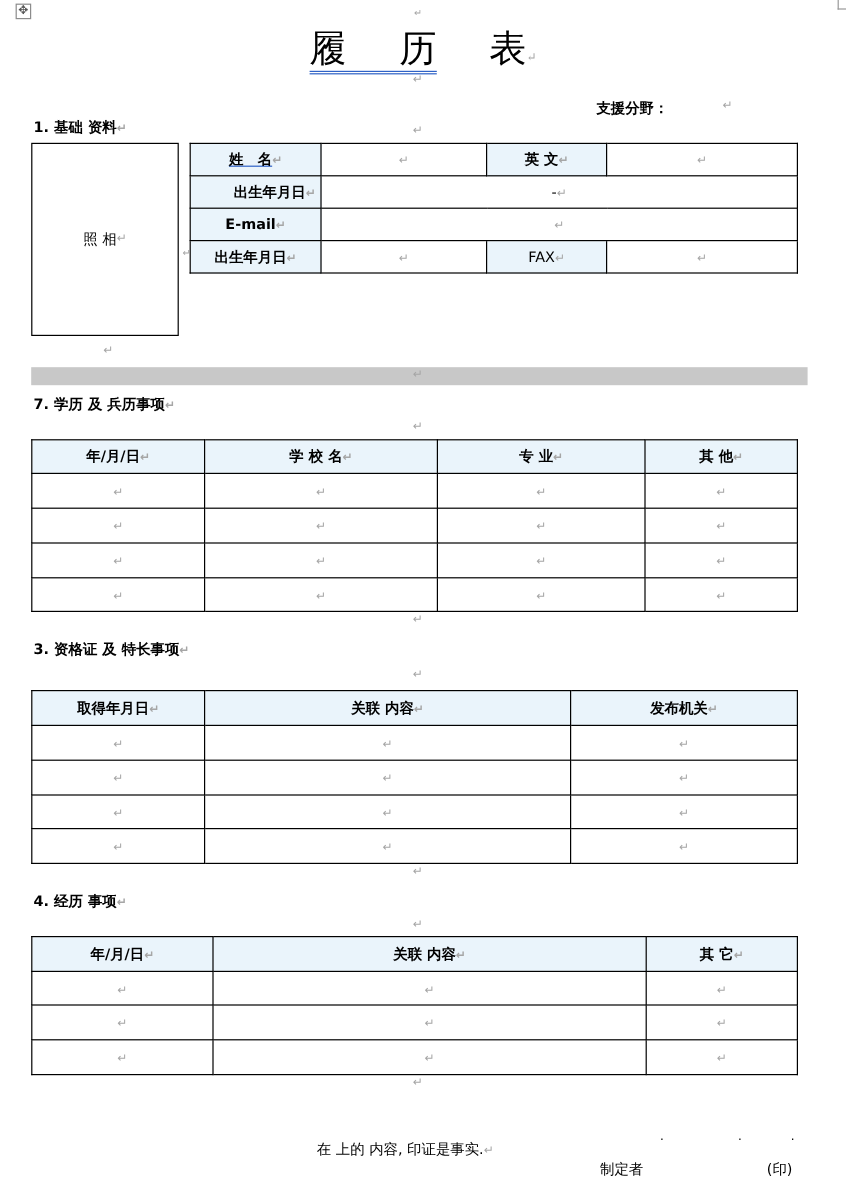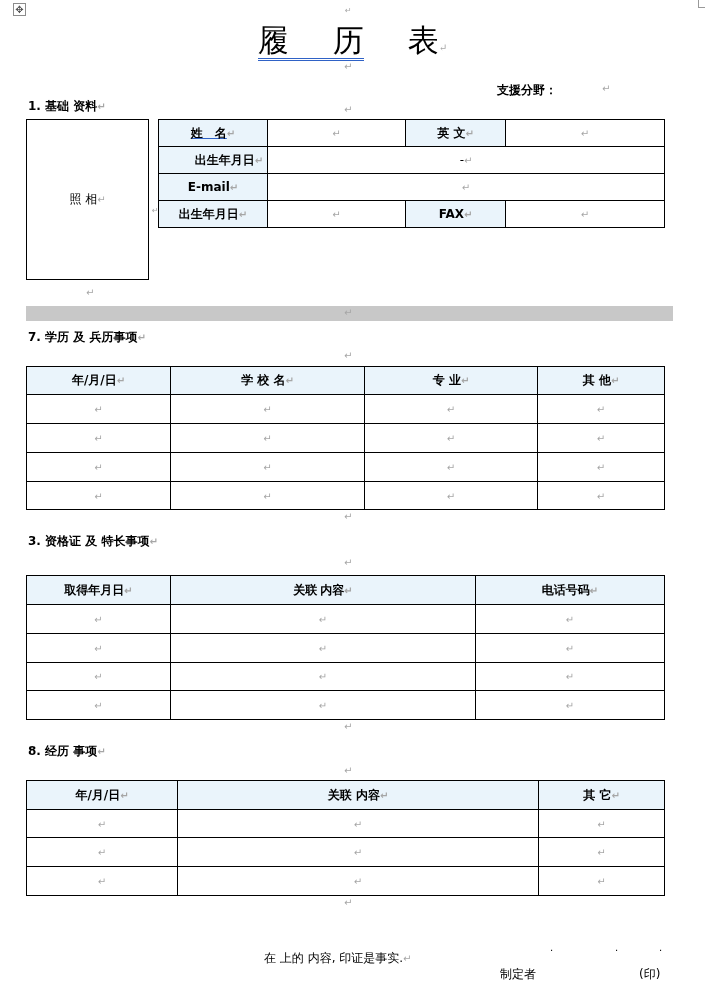--- a/index.html
+++ b/index.html
@@ -61,21 +61,21 @@
     <td class="h" style="font-weight:bold;padding-left:32px;"><span>出生年月日</span><span class="pm">↵</span></td>
     <td colspan="3"><span>-</span><span class="pm">↵</span></td>
   </tr>
   <tr style="height:27px;">
     <td class="h"><span>E-mail</span><span class="pm">↵</span></td>
     <td colspan="3"><span></span><span class="pm">↵</span></td>
   </tr>
   <tr style="height:27px;">
     <td class="h"><span>出生年月日</span><span class="pm">↵</span></td>
     <td><span></span><span class="pm">↵</span></td>
-    <td class="h" style="font-weight:bold;"><span>FAX</span><span class="pm">↵</span></td>
+    <td class="h" style="font-weight:normal;"><span>FAX</span><span class="pm">↵</span></td>
     <td><span></span><span class="pm">↵</span></td>
   </tr>
 </tbody>
   </table>
 
 <div class="abs grayband"></div>
 <div class="abs pm" style="left:344px;top:307px;">↵</div>
 
 <div class="abs sec" style="top:329px;"><span>7. 学历 及 兵历事项</span><span class="pm">↵</span></div>
 <div class="abs pm" style="left:344px;top:350px;">↵</div>
@@ -116,31 +116,31 @@
     <td><span></span><span class="pm">↵</span></td>
     <td><span></span><span class="pm">↵</span></td>
     <td><span></span><span class="pm">↵</span></td>
   </tr>
 </tbody>
   </table>
 <div class="abs pm" style="left:344px;top:511px;">↵</div>
 
 <div class="abs sec" style="top:533px;"><span>3. 资格证 及 特长事项</span><span class="pm">↵</span></div>
 <div class="abs pm" style="left:344px;top:557px;">↵</div>
-<table style="left:26px;top:575px;width:638px;font-family:Liberation Serif, serif;">
+<table style="left:26px;top:575px;width:638px;">
   <colgroup>
       <col style="width:144px">
       <col style="width:305px">
       <col style="width:189px">
     </colgroup>
   <tbody>
       <tr style="height:29px;">
     <td class="h"><span>取得年月日</span><span class="pm">↵</span></td>
     <td class="h"><span>关联 内容</span><span class="pm">↵</span></td>
-    <td class="h"><span>电话号码</span><span class="pm">↵</span></td>
+    <td class="h"><span>发布机关</span><span class="pm">↵</span></td>
   </tr>
   <tr style="height:29px;">
     <td><span></span><span class="pm">↵</span></td>
     <td><span></span><span class="pm">↵</span></td>
     <td><span></span><span class="pm">↵</span></td>
   </tr>
   <tr style="height:29px;">
     <td><span></span><span class="pm">↵</span></td>
     <td><span></span><span class="pm">↵</span></td>
     <td><span></span><span class="pm">↵</span></td>
@@ -152,21 +152,21 @@
   </tr>
   <tr style="height:29px;">
     <td><span></span><span class="pm">↵</span></td>
     <td><span></span><span class="pm">↵</span></td>
     <td><span></span><span class="pm">↵</span></td>
   </tr>
 </tbody>
   </table>
 <div class="abs pm" style="left:344px;top:721px;">↵</div>
 
-<div class="abs sec" style="top:743px;"><span>8. 经历 事项</span><span class="pm">↵</span></div>
+<div class="abs sec" style="top:743px;"><span>4. 经历 事项</span><span class="pm">↵</span></div>
 <div class="abs pm" style="left:344px;top:765px;">↵</div>
 <table style="left:26px;top:780px;width:638px;">
   <colgroup>
       <col style="width:151px">
       <col style="width:361px">
       <col style="width:126px">
     </colgroup>
   <tbody>
       <tr style="height:29px;">
     <td class="h"><span>年/月/日</span><span class="pm">↵</span></td>

